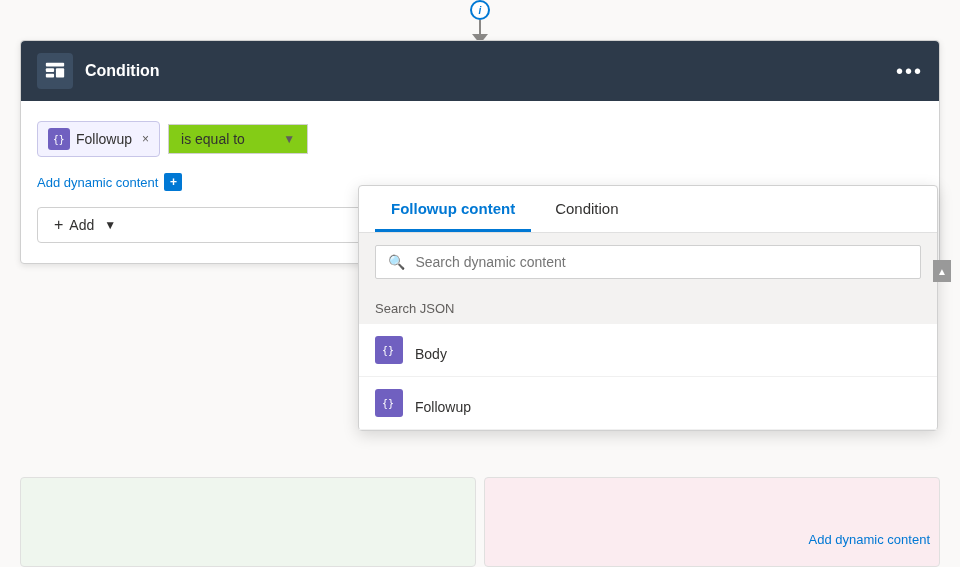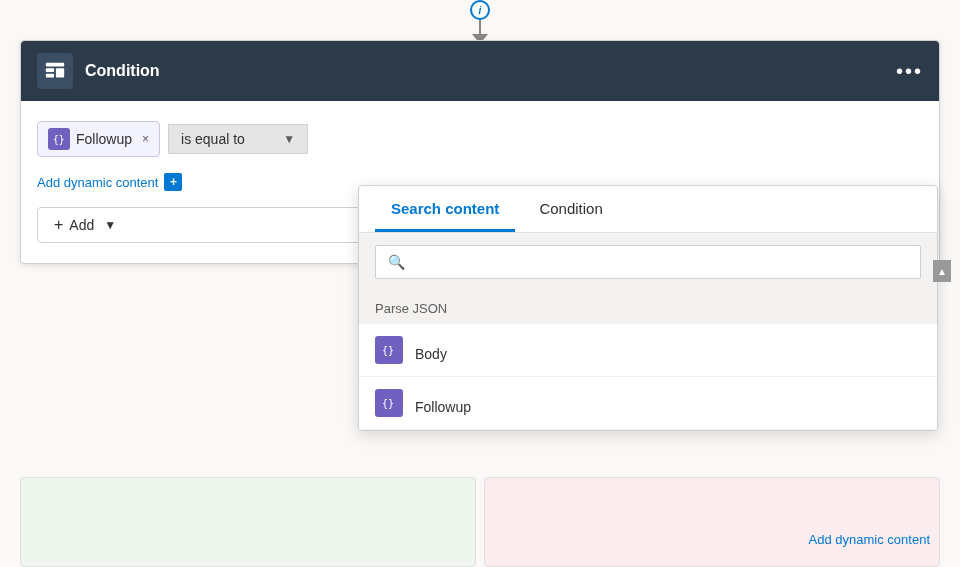--- a/index.html
+++ b/index.html
@@ -156,21 +156,21 @@
       font-size: 12px;
       margin-left: 4px;
     }
 
     .operator-dropdown {
       display: flex;
       align-items: center;
       border: 1px solid #d0d0d0;
       border-radius: 0;
       padding: 6px 12px;
-      background: #e5e5e5;
+      background: #84cc16;
       min-width: 140px;
       cursor: pointer;
       justify-content: space-between;
       font-size: 14px;
       color: #323130;
     }
 
     .operator-chevron {
       color: #605e5c;
       font-size: 12px;
@@ -433,33 +433,34 @@
   </div>
 
   <div style="position:absolute; bottom:0; left:20px; right:20px; display:flex; height:90px; gap:8px;">
     <div style="flex:1; background:#e8f5e9; border:1px solid #d0d0d0; border-radius:4px; opacity:0.6;"></div>
     <div style="flex:1; background:#fce4ec; border:1px solid #d0d0d0; border-radius:4px; opacity:0.6;"></div>
   </div>
 
   <div class="dynamic-panel">
 
     <div class="panel-tabs">
-      <div class="panel-tab active">Search content</div>
+      <div class="panel-tab active">Followup content</div>
       <div class="panel-tab">Condition</div>
     </div>
 
     <div class="panel-search">
       <div class="search-box">
         <span class="search-icon">🔍</span>
+        <input class="search-input" type="text" placeholder="Search dynamic content" style="">
       </div>
     </div>
 
     <div class="panel-content">
 
-      <div class="section-header">Parse JSON</div>
+      <div class="section-header">Search JSON</div>
 
       <div class="panel-item">
         <div class="panel-item-icon">
           <svg viewBox="0 0 16 16">
             <text x="1" y="12" font-size="10" fill="white" font-family="monospace">{}</text>
           </svg>
         </div>
         <span class="panel-item-label">Body</span>
       </div>
 

